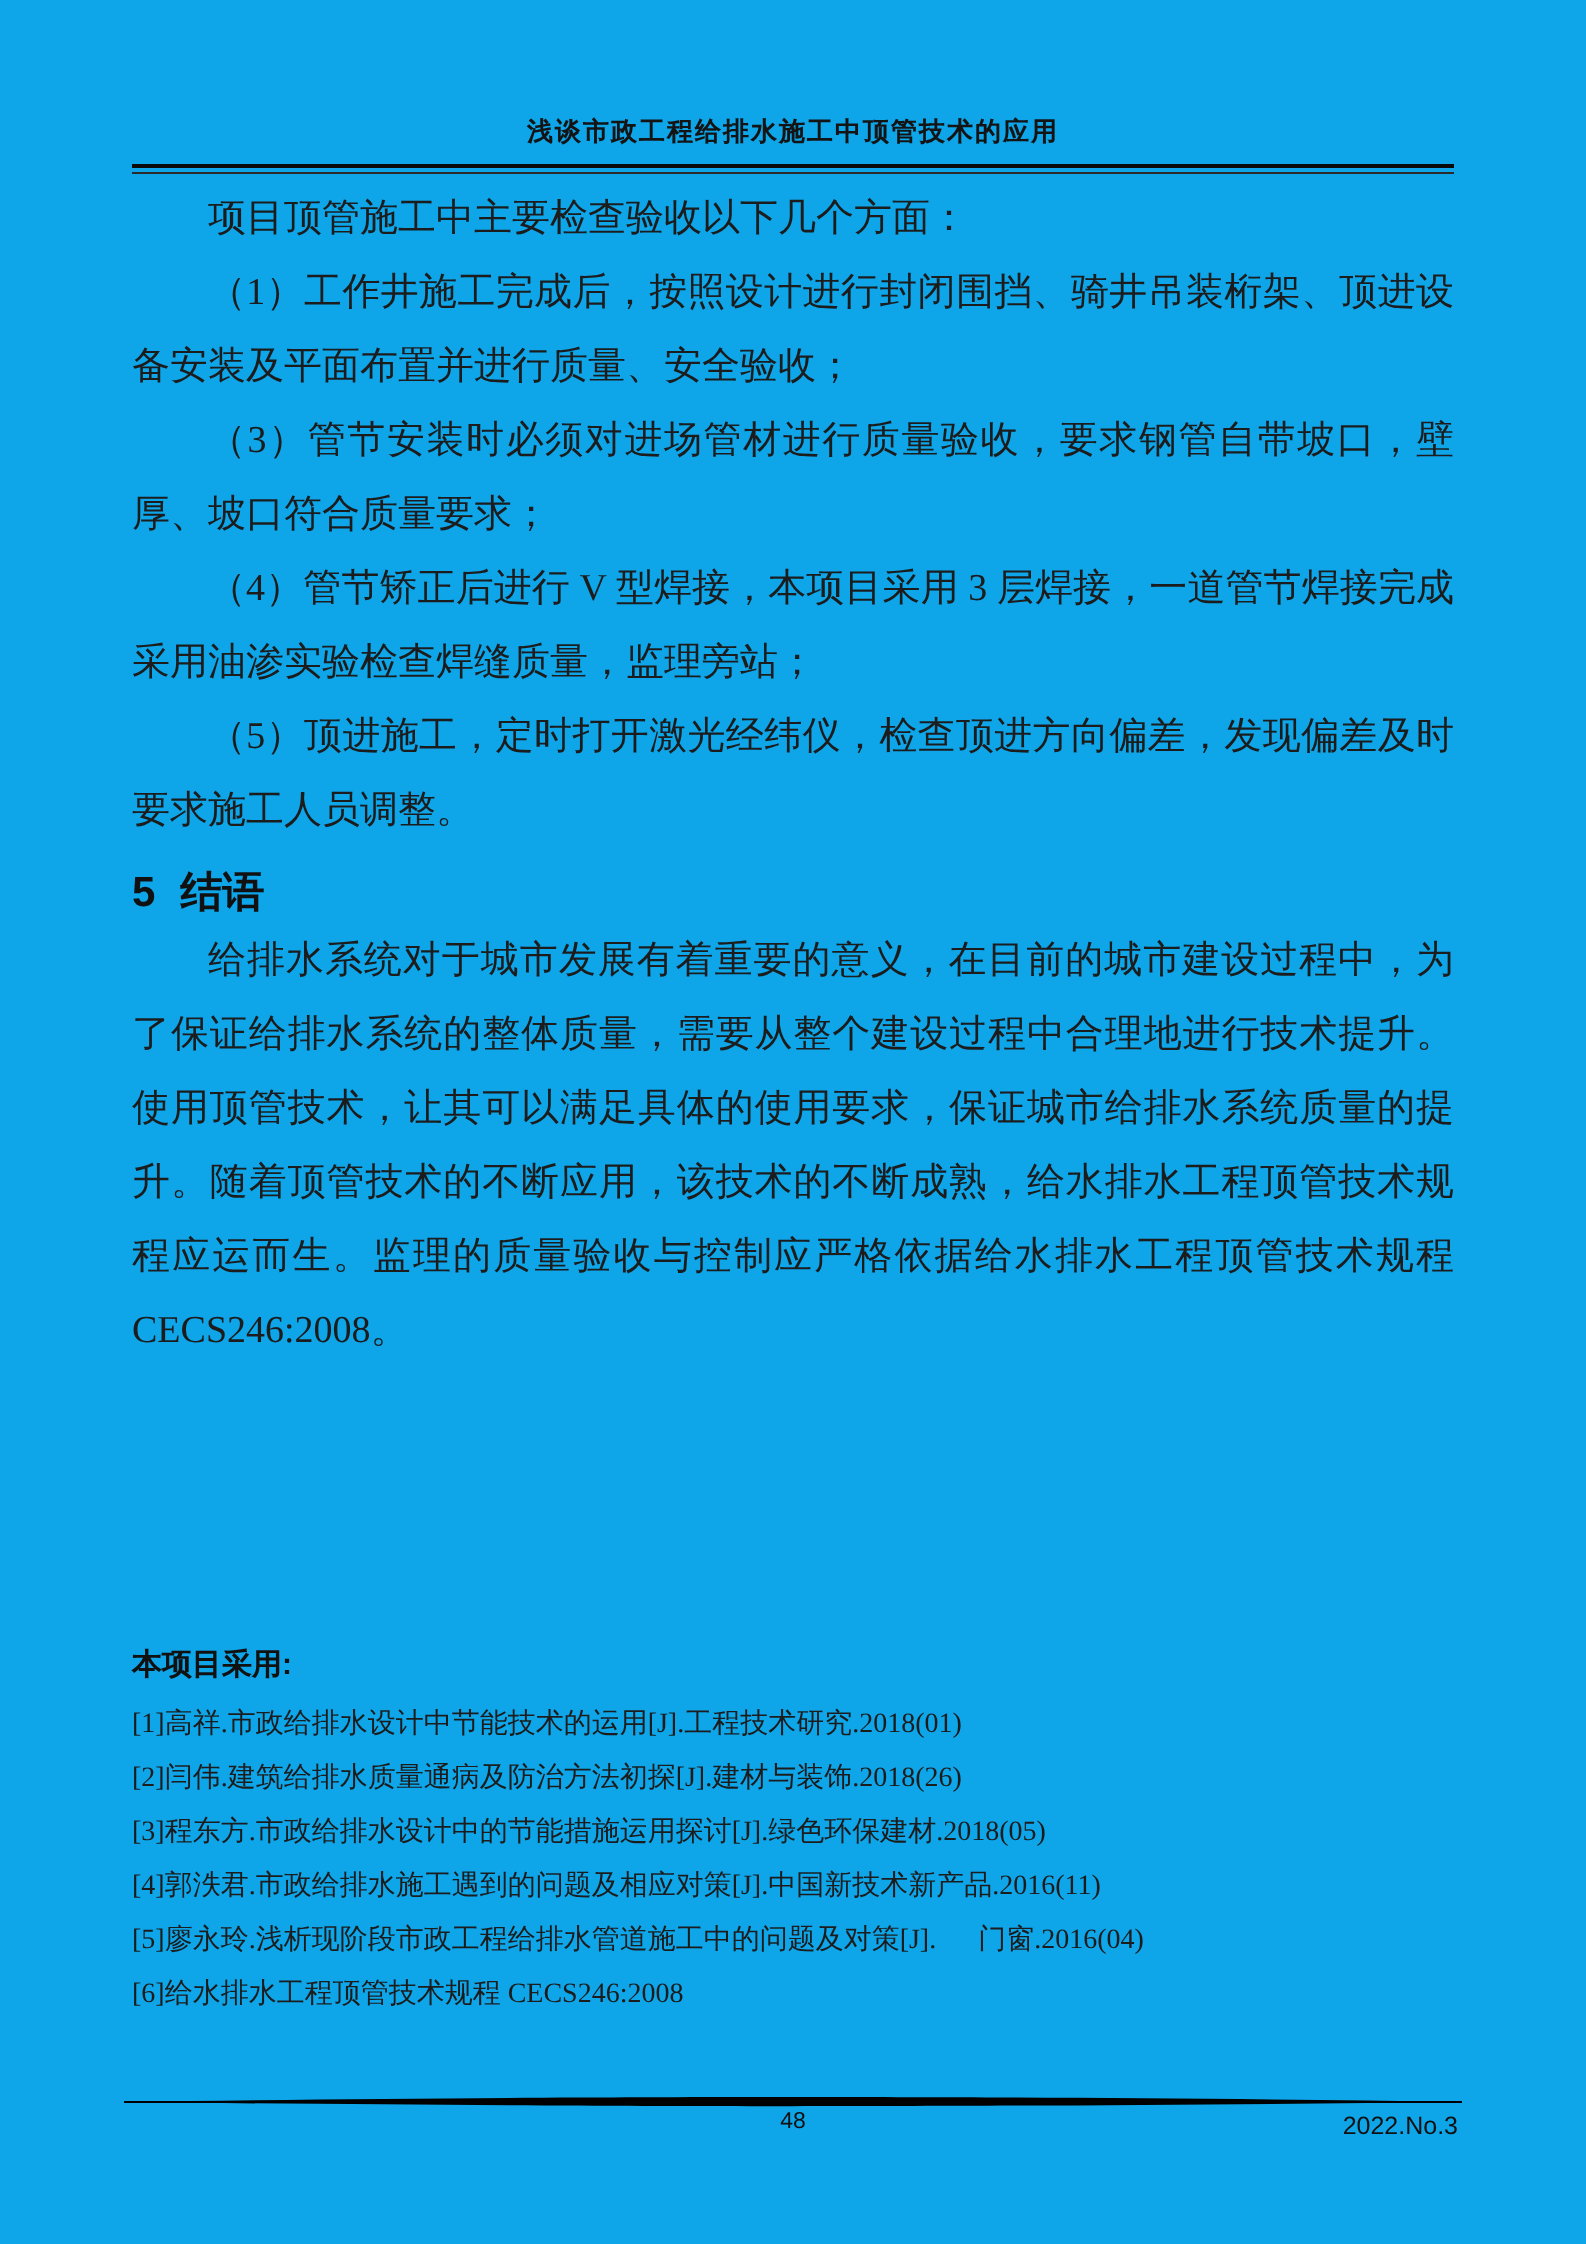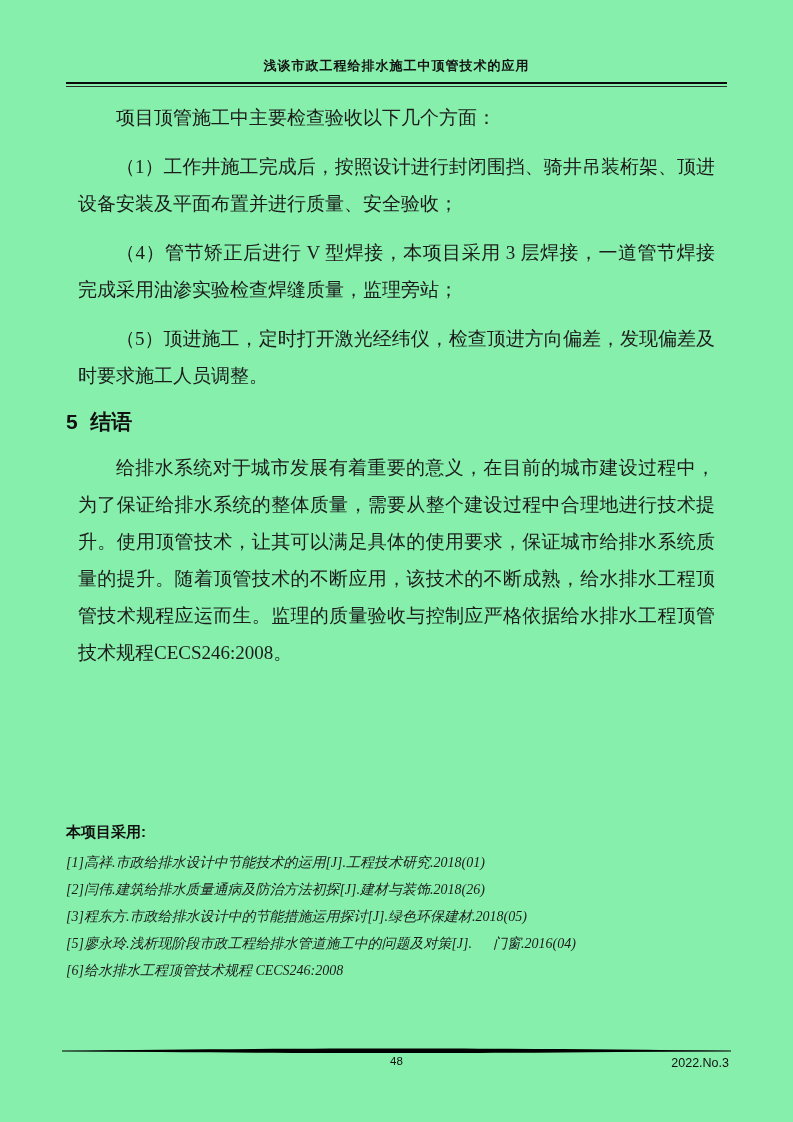--- a/index.html
+++ b/index.html
@@ -4,21 +4,21 @@
 <style>
   html, body {
     margin: 0;
     padding: 0;
     background: #ffffff;
   }
   .page {
     position: relative;
     width: 793px;
     height: 1122px;
-    background: #86efac;
+    background: #0ea5e9;
     color: #1c1c1c;
     overflow: hidden;
     font-family: "Liberation Serif", "DejaVu Serif", serif;
   }
   .content-col {
     margin: 0 66px;
   }
   
   .header {
     padding-top: 57px;
@@ -37,21 +37,21 @@
     border-bottom: 1.2px solid #2b2b2b;
   }
   
   .article-body {
     margin-top: 4px;
     font-size: 19px;
     line-height: 37px;
     text-align: justify;
   }
   .article-body p {
-    margin: 12px;
+    margin: 0;
     text-indent: 2em;
   }
   .section-heading {
     margin: 7px 0 0 0;
     font-size: 21px;
     line-height: 31px;
     font-weight: bold;
     font-family: "Liberation Sans", "DejaVu Sans", sans-serif;
     color: #111;
   }
@@ -70,21 +70,20 @@
     font-weight: bold;
     font-family: "Liberation Sans", "DejaVu Sans", sans-serif;
     color: #111;
     margin-bottom: 7px;
   }
   .ref-item {
     font-size: 14px;
     line-height: 27px;
     white-space: pre-wrap;
     color: #1c1c1c;
-    font-style: italic;
   }
   
   .footer {
     position: absolute;
     left: 62px;
     right: 62px;
     top: 1048px;
     height: 40px;
     font-family: "Liberation Sans", "DejaVu Sans", sans-serif;
   }
@@ -117,36 +116,38 @@
 
   <div class="content-col">
     <div class="header">
       <div class="running-title">浅谈市政工程给排水施工中顶管技术的应用</div>
       <div class="header-rule"></div>
     </div>
 
     <div class="article-body">
       <p>项目顶管施工中主要检查验收以下几个方面：</p>
       <p>（1）工作井施工完成后，按照设计进行封闭围挡、骑井吊装桁架、顶进设备安装及平面布置并进行质量、安全验收；</p>
+      <p>（3）管节安装时必须对进场管材进行质量验收，要求钢管自带坡口，壁厚、坡口符合质量要求；</p>
       <p>（4）管节矫正后进行 V 型焊接，本项目采用 3 层焊接，一道管节焊接完成采用油渗实验检查焊缝质量，监理旁站；</p>
       <p>（5）顶进施工，定时打开激光经纬仪，检查顶进方向偏差，发现偏差及时要求施工人员调整。</p>
 
       <h2 class="section-heading">
         <span class="sec-num">5</span><span>结语</span>
       </h2>
 
       <p>给排水系统对于城市发展有着重要的意义，在目前的城市建设过程中，为了保证给排水系统的整体质量，需要从整个建设过程中合理地进行技术提升。使用顶管技术，让其可以满足具体的使用要求，保证城市给排水系统质量的提升。随着顶管技术的不断应用，该技术的不断成熟，给水排水工程顶管技术规程应运而生。监理的质量验收与控制应严格依据给水排水工程顶管技术规程CECS246:2008。</p>
     </div>
   </div>
 
   <div class="references">
     <div class="refs-label">本项目采用:</div>
     <div class="ref-item">[1]高祥.市政给排水设计中节能技术的运用[J].工程技术研究.2018(01)</div>
     <div class="ref-item">[2]闫伟.建筑给排水质量通病及防治方法初探[J].建材与装饰.2018(26)</div>
     <div class="ref-item">[3]程东方.市政给排水设计中的节能措施运用探讨[J].绿色环保建材.2018(05)</div>
+    <div class="ref-item">[4]郭泆君.市政给排水施工遇到的问题及相应对策[J].中国新技术新产品.2016(11)</div>
     <div class="ref-item">[5]廖永玲.浅析现阶段市政工程给排水管道施工中的问题及对策[J].      门窗.2016(04)</div>
     <div class="ref-item">[6]给水排水工程顶管技术规程 CECS246:2008</div>
   </div>
 
   <div class="footer">
     <svg class="footer-rule" viewBox="0 0 669 6" preserveAspectRatio="none" aria-hidden="true">
       <rect x="0" y="2.5" width="669" height="1" fill="#000"></rect>
       <path d="M0,3 C120,1.1 250,0.5 334,0.5 C420,0.5 550,1.1 669,3 C550,4.4 420,5.1 334,5.1 C250,5.1 120,4.4 0,3 Z" fill="#000"></path>
     </svg>
     <div class="page-number">48</div>

